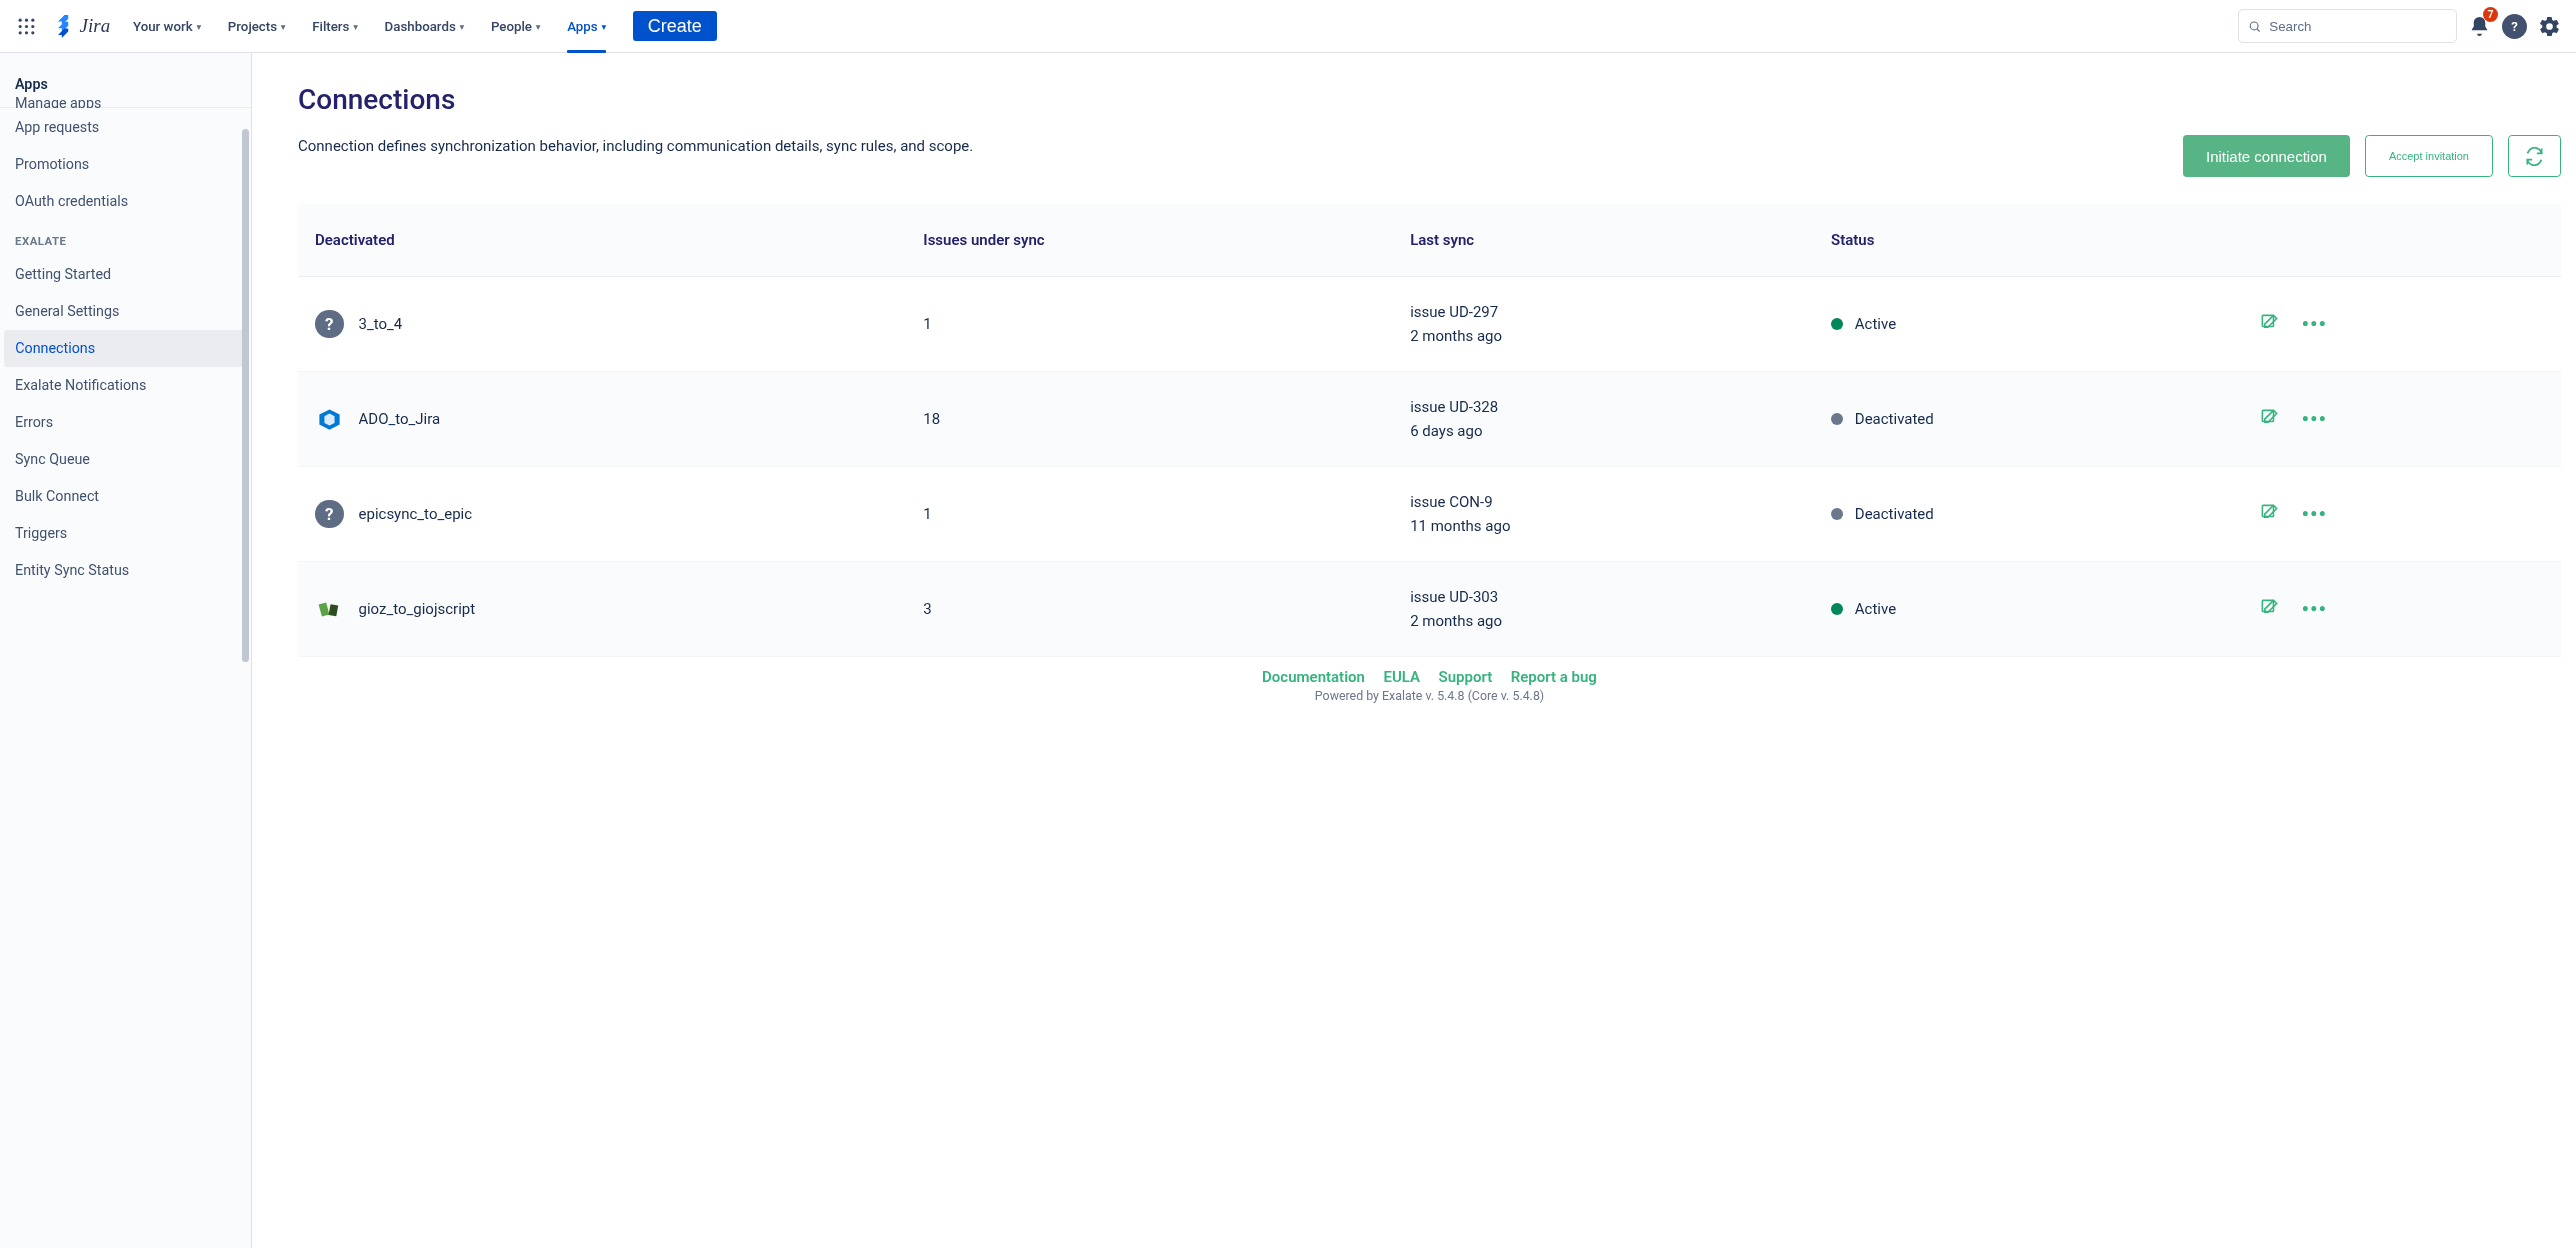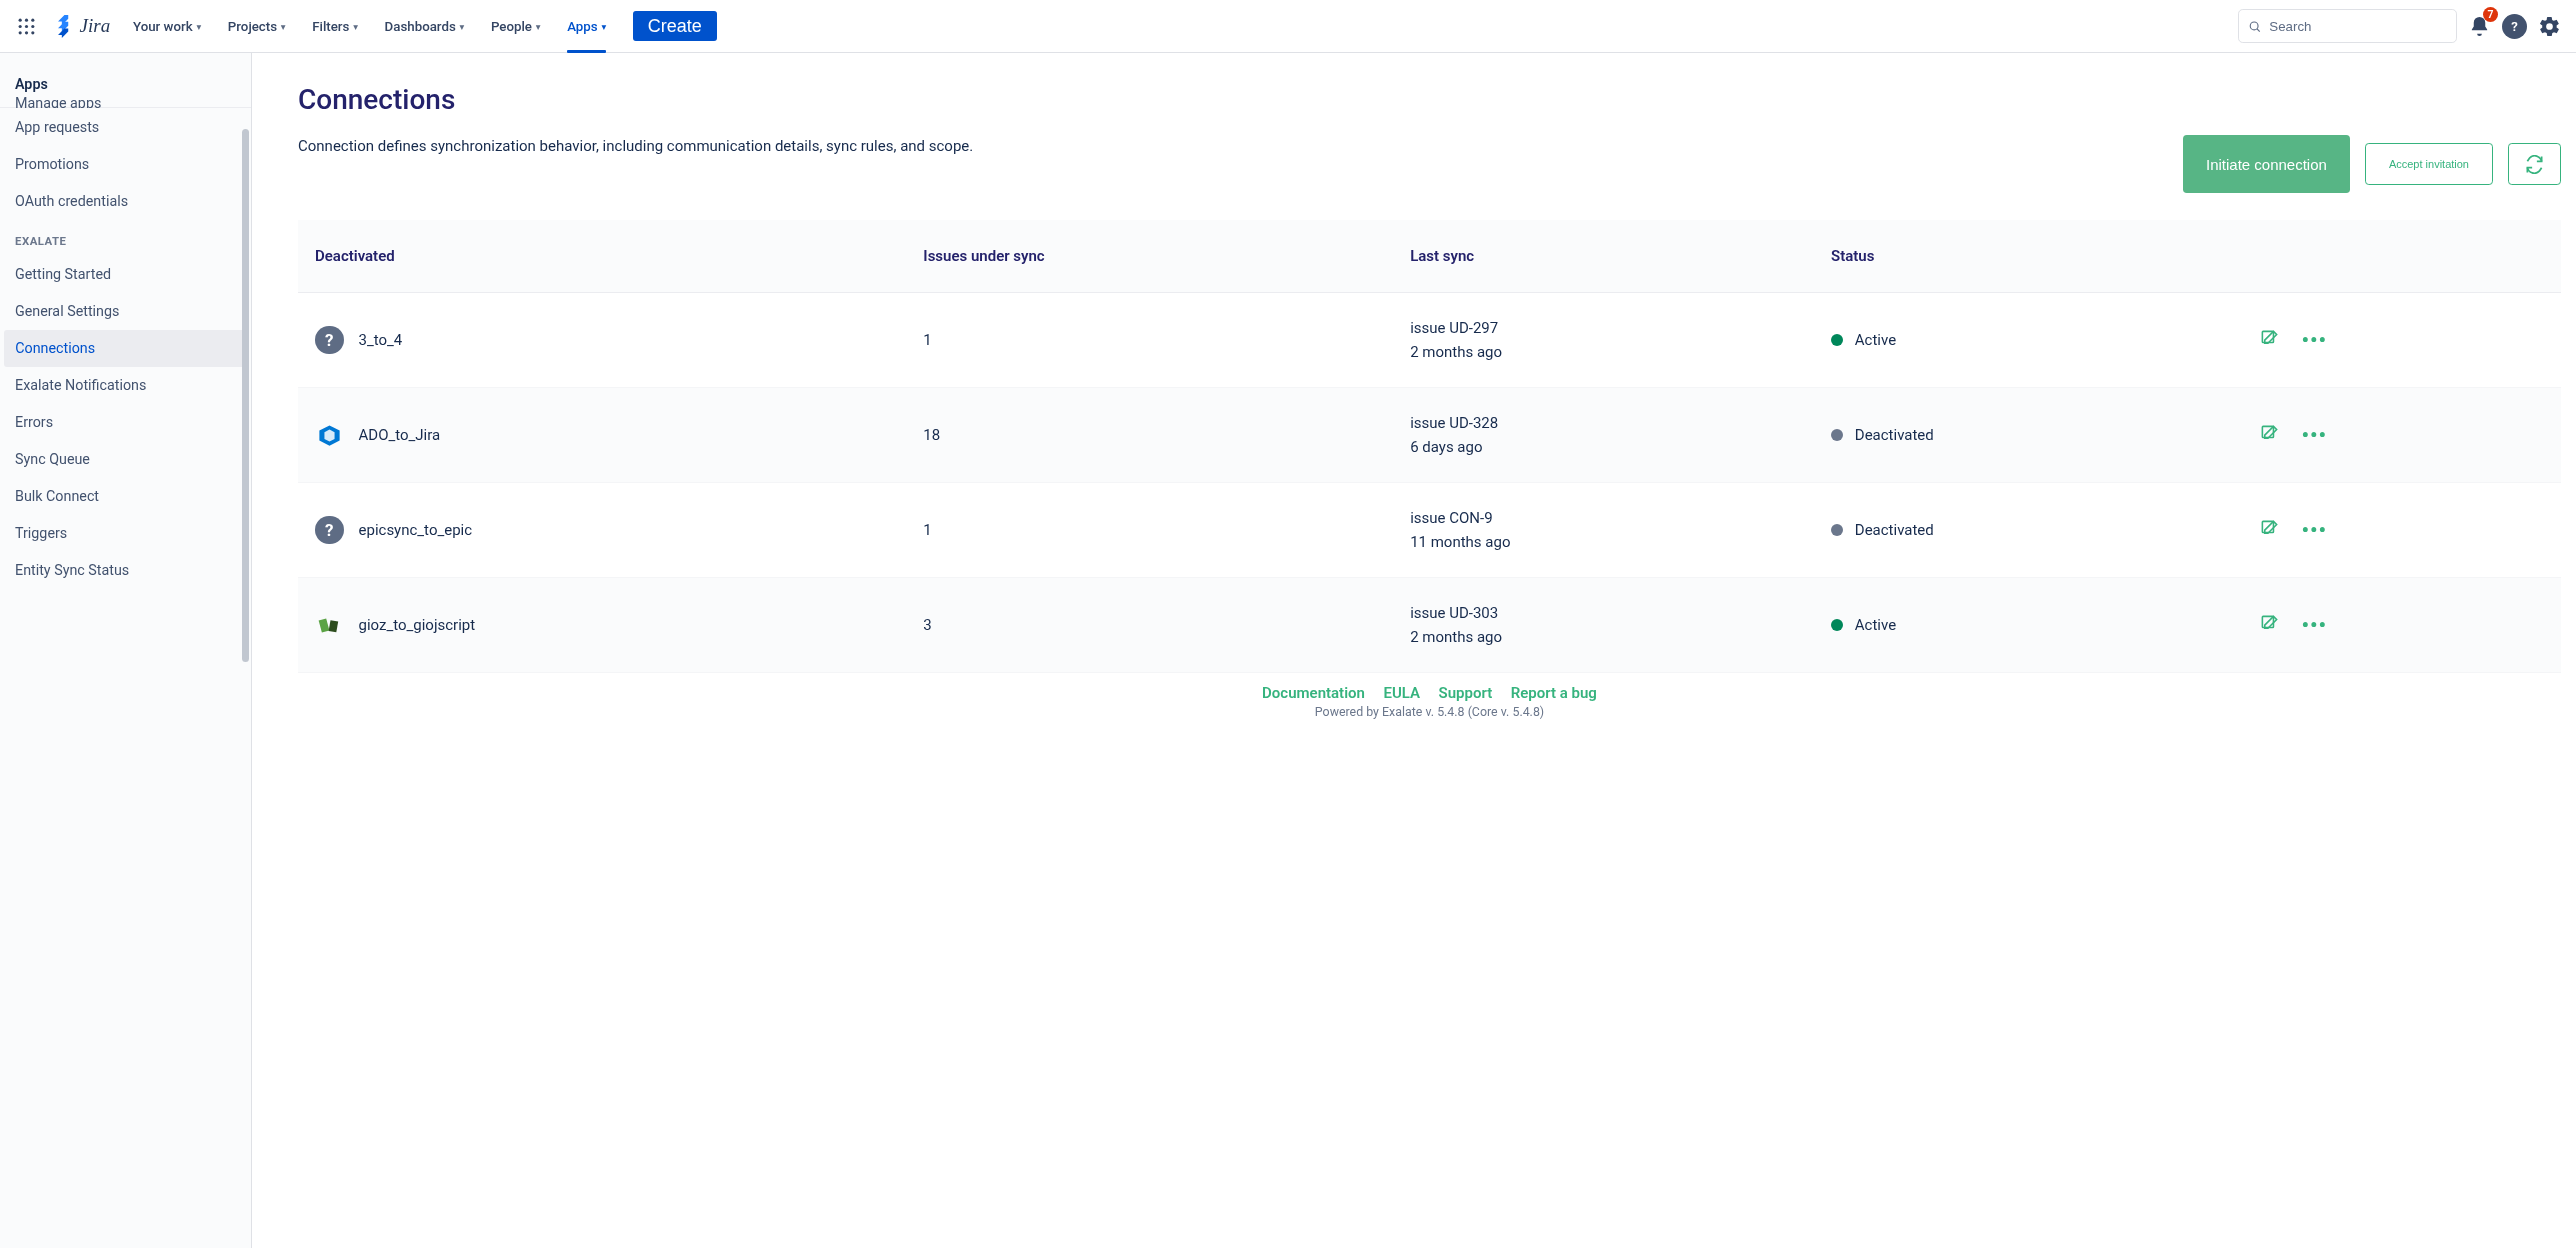--- a/index.html
+++ b/index.html
@@ -27,21 +27,21 @@
 .sidebar-header { padding: 23px 15px 15px; font-weight: 600; font-size: 14.3px; color: #172B4D; border-bottom: 1px solid #EBECF0; }
 .sidebar-item { padding: 10.5px 15px; font-size: 14.3px; color: #42526E; cursor: pointer; }
 .sidebar-item.cut { margin-top: -13.3px; overflow: hidden; height: 13.3px; padding-top: 0; padding-bottom: 0; color: #42526E; }
 .sidebar-item.active { background: #EBECF0; color: #0052CC; border-radius: 2.9px; margin: 0 3.8px; padding-left: 11.4px; }
 .sidebar-section { padding: 15px 15px 7.6px; font-size: 11.4px; font-weight: 700; color: #6B778C; letter-spacing: 0.5px; }
 .main { flex: 1; padding: 30px 15px 0 46px; overflow-y: auto; }
 .page-title { font-size: 28px; font-weight: 500; color: #24226B; margin-bottom: 19px; }
 .page-header-row { display: flex; align-items: flex-start; gap: 16px; margin-bottom: 27px; }
 .page-desc { font-size: 15px; color: #172B4D; line-height: 1.5; flex: 1; }
 .actions { display: flex; gap: 15px; align-items: center; }
-.btn-primary-green { background: #57B585; color: #fff; border: none; padding: 0 23px; height: 58px; font-size: 15px; font-weight: 500; border-radius: 3.8px; cursor: pointer; }
+.btn-primary-green { background: #57B585; color: #fff; border: none; padding: 0 23px; height: 42px; font-size: 15px; font-weight: 500; border-radius: 3.8px; cursor: pointer; }
 .btn-outline-green { background: #fff; color: #36B37E; border: 1px solid #36B37E; padding: 0 23px; height: 42px; font-size: 11px; font-weight: 500; border-radius: 3.8px; cursor: pointer; }
 .btn-icon-green { background: #fff; color: #36B37E; border: 1px solid #36B37E; width: 53px; height: 42px; border-radius: 3.8px; cursor: pointer; display: flex; align-items: center; justify-content: center; }
 .table { width: 100%; border-collapse: collapse; }
 .table thead th { text-align: left; padding: 27px 17px; font-size: 15px; font-weight: 600; color: #24226B; background: #FAFBFC; border-bottom: 1px solid #EBECF0; }
 .table tbody tr { border-bottom: 1px solid #F4F5F7; }
 .table tbody tr:nth-child(even) { background: #FAFBFC; }
 .table tbody td { padding: 23px 17px; font-size: 15px; color: #172B4D; vertical-align: middle; }
 .conn-cell { display: flex; align-items: center; gap: 15px; }
 .conn-icon { width: 28.5px; height: 28.5px; display: flex; align-items: center; justify-content: center; border-radius: 50%; }
 .conn-icon.question { background: #5E6C84; color: #fff; font-weight: 700; font-size: 17px; }

